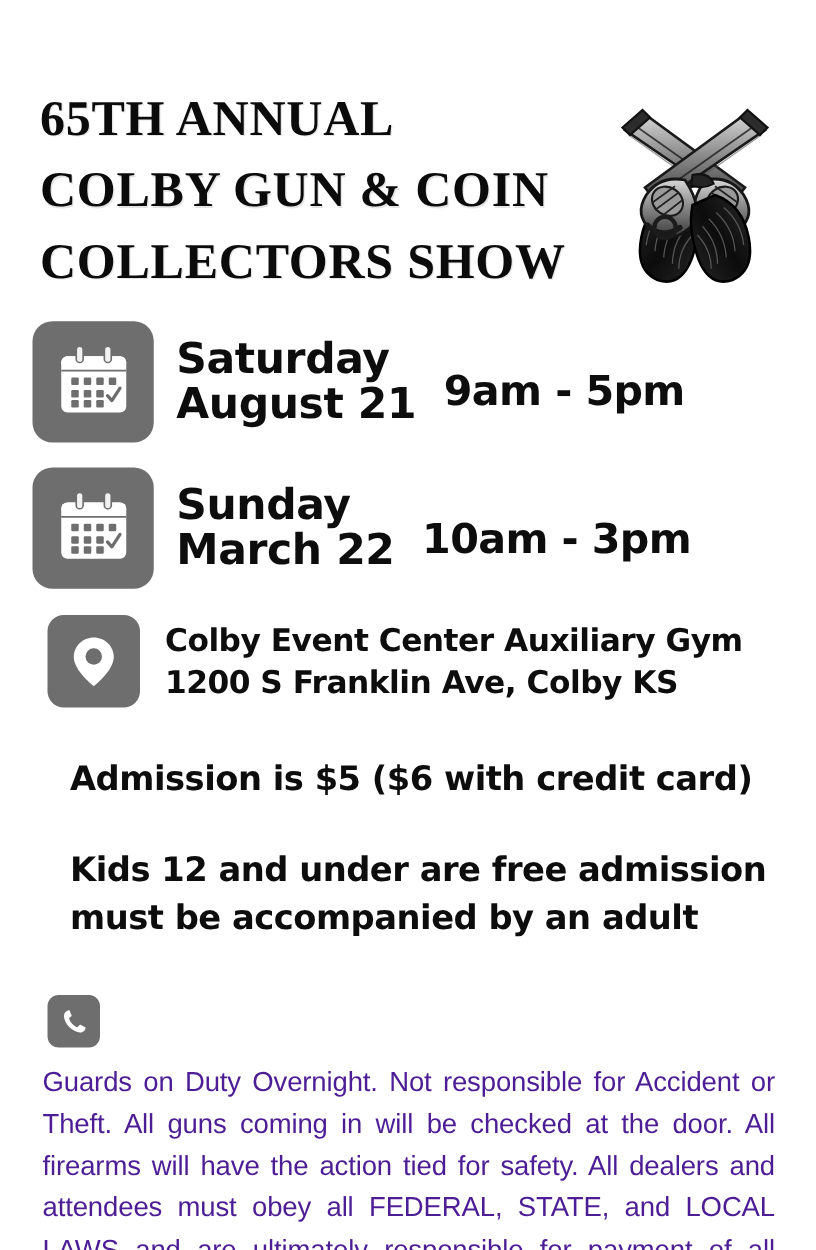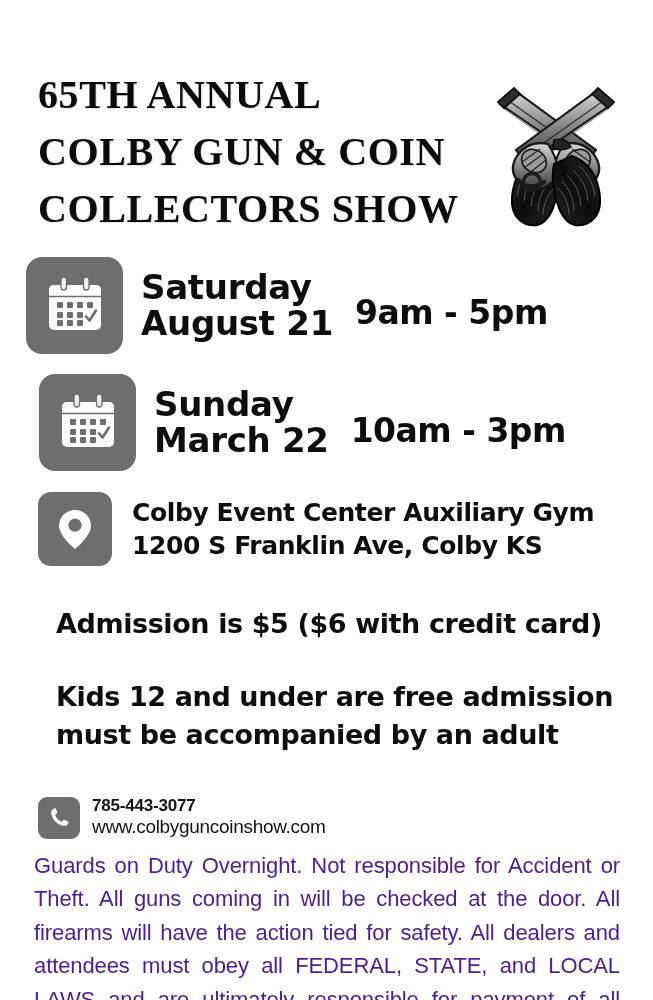--- a/index.html
+++ b/index.html
@@ -16,21 +16,21 @@
     position: relative;
     width: 653px;
     height: 1000px;
     background: #ffffff;
     overflow: hidden;
   }
 
   
   .title-block {
     position: absolute;
-    left: 38px;
+    left: 32px;
     top: 66px;
     width: 440px;
   }
   .title-line {
     font-family: "Liberation Serif", "DejaVu Serif", serif;
     font-weight: bold;
     font-size: 40px;
     line-height: 57px;
     letter-spacing: 0.6px;
     color: #0b0b0b;
@@ -59,21 +59,21 @@
   }
   .tile svg { display: block; }
 
   
   .row {
     position: absolute;
     display: flex;
     align-items: center;
   }
   .row-sat { left: 26px; top: 257px; justify-content: space-between; }
-  .row-sun { left: 39px; top: 374px; }
+  .row-sun { left: 26px; top: 374px; }
   .row .tile { width: 97px; height: 97px; }
 
   .daystack {
     margin-left: 18px;
     font-family: "DejaVu Sans", sans-serif;
     font-weight: bold;
     color: #0d0d0d;
     line-height: 1.04;
   }
   .daystack .dayname { font-size: 34px; letter-spacing: -0.3px; }
@@ -300,21 +300,17 @@
   <div class="note note-admission">Admission is $5 ($6 with credit card)</div>
   <div class="note note-kids">Kids 12 and under are free admission must be accompanied by an adult</div>
 
   <div class="contact">
     <div class="tile">
       <svg width="27" height="27" viewBox="0 0 27 27" xmlns="http://www.w3.org/2000/svg" aria-hidden="true">
         <path d="M9.6 4.2 C7.4 4.2 5.3 6.0 5.2 8.6 C5.0 14.6 11.9 21.8 18.2 22.0 C20.6 22.1 22.4 20.1 22.5 18.0
                  L18.0 15.6 C17.0 16.9 16.0 18.0 15.1 17.6 C12.6 16.4 10.3 13.9 9.4 11.4 C9.0 10.4 10.2 9.6 11.4 8.7 Z" fill="#ffffff"></path>
       </svg>
     </div>
-    <div class="contact-text">
-      <div class="contact-phone">785-443-3077</div>
-      <div class="contact-web">www.colbyguncoinshow.com</div>
-    </div>
   </div>
 
   <div class="fineprint">Guards on Duty Overnight.  Not responsible for Accident or Theft. All guns coming in will be checked at the door. All firearms will have the action tied for safety. All dealers and attendees must obey all FEDERAL, STATE, and LOCAL LAWS and are ultimately responsible for payment of all sales taxes due.</div>
 
 </div>
 
 </body></html>

